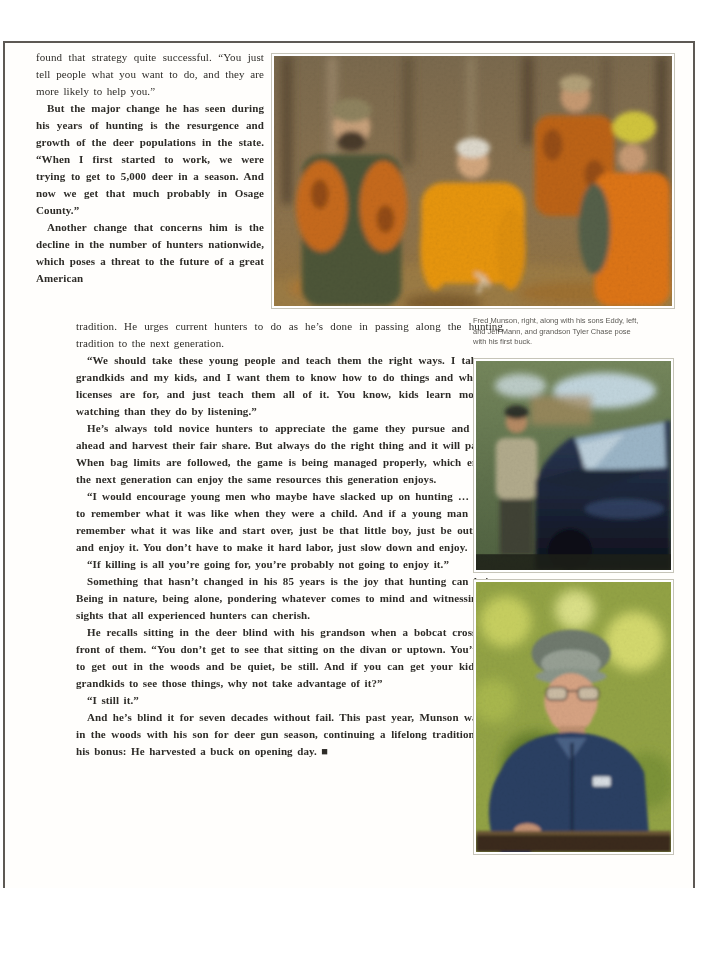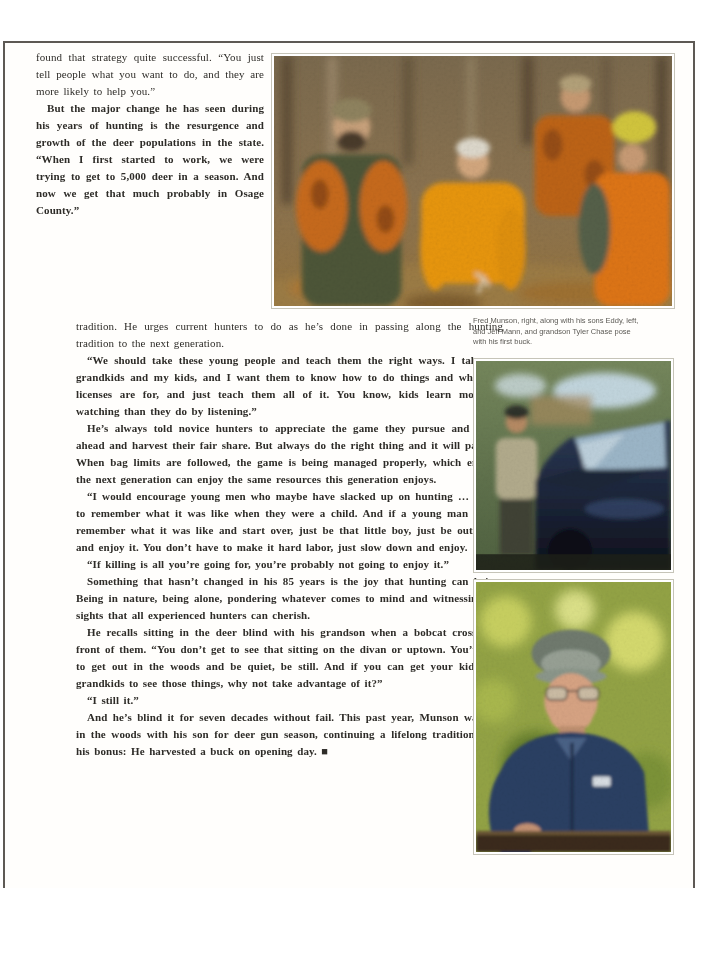--- a/index.html
+++ b/index.html
@@ -61,20 +61,21 @@
 </head>
 <body>
 
 <div class="page">
 
   <div class="content-box"></div>
 
   <div class="bodycol col1">
     <p>found that strategy quite successful. “You just tell people what you want to do, and they are more likely to help you.”</p>
     <p>But the major change he has seen during his years of hunting is the resurgence and growth of the deer populations in the state. “When I first started to work, we were trying to get to 5,000 deer in a season. And now we get that much probably in Osage County.”</p>
+    <p>Another change that concerns him is the decline in the number of hunters nationwide, which poses a threat to the future of a great American</p>
   </div>
 
   <div class="photo photo1">
     <svg viewBox="0 0 400 253" preserveAspectRatio="none" aria-hidden="true">
       <defs>
         <linearGradient id="p1bg" x1="0" y1="0" x2="0" y2="1">
           <stop offset="0" stop-color="#7b6a4e"></stop>
             <stop offset="0.55" stop-color="#8b7350"></stop>
             <stop offset="1" stop-color="#95743f"></stop>
         </linearGradient>

